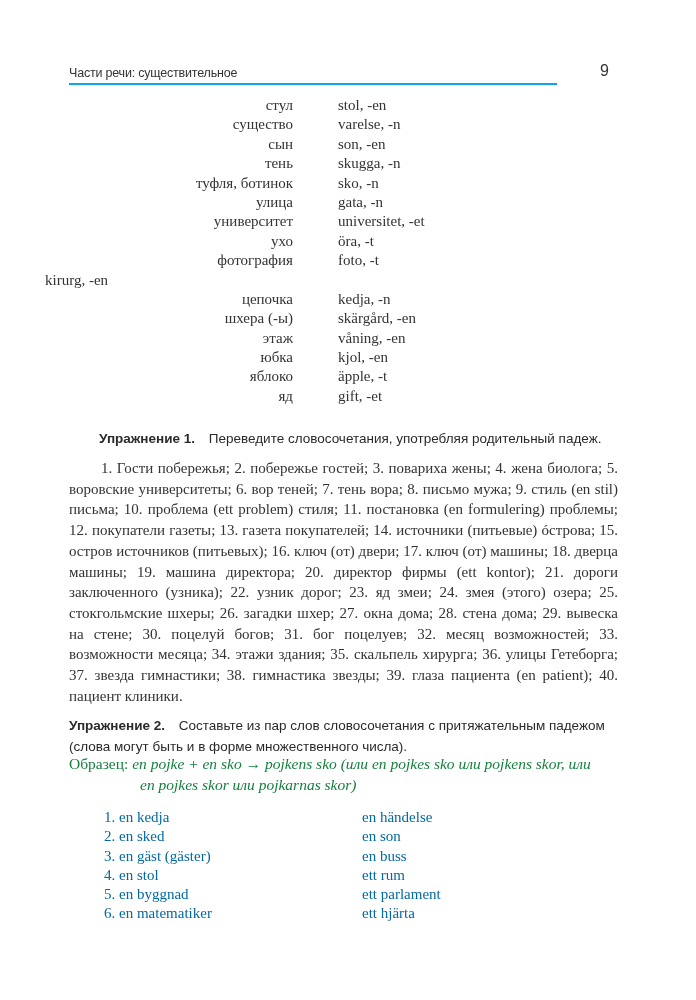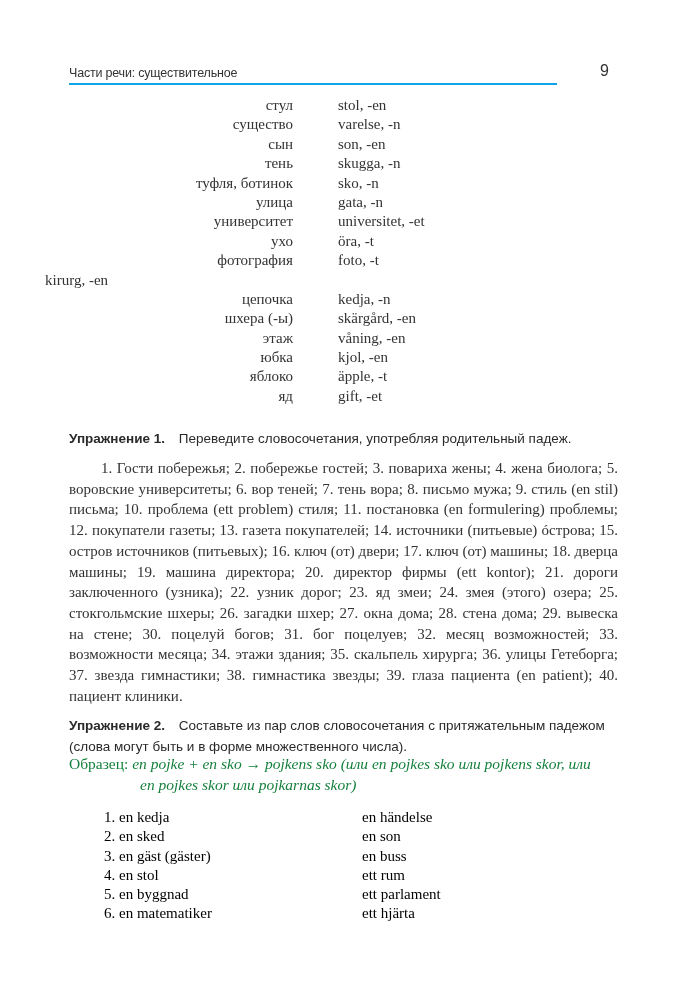--- a/index.html
+++ b/index.html
@@ -24,36 +24,36 @@
     .vocab-row { display: flex; height: 19.4px; line-height: 19.4px; font-size: 15px; }
     .vocab-ru { width: 293px; text-align: right; color: #333; }
     .vocab-sv { margin-left: 45px; color: #333; }
 
     .ex-head {
       position: absolute; left: 69px; width: 560px;
       font-family: "Liberation Sans", "DejaVu Sans", sans-serif;
       font-size: 13.5px; line-height: 21px; color: #2a2a2a;
     }
     .ex-head b { font-weight: bold; margin-right: 10px; }
-    .ex1-head { top: 428px; }
+    .ex1-head { top: 428px; margin-left: 30px; }
     .ex1-body {
       position: absolute; left: 69px; top: 458px; width: 549px;
       font-size: 15px; line-height: 20.7px; text-align: justify; color: #333;
       text-indent: 32px;
     }
     .ex2-head { top: 715px; width: 556px; }
     .sample {
       position: absolute; left: 69px; top: 754px; width: 560px;
       font-size: 15.5px; line-height: 20.5px; color: #15803d;
     }
     .sample .label { }
     .sample i { }
     .sample .cont { display: block; padding-left: 71px; }
     .pairs { position: absolute; left: 104px; top: 808px; }
-    .pair-row { display: flex; height: 19.3px; line-height: 19.3px; font-size: 15px; color: #000000; }
+    .pair-row { display: flex; height: 19.3px; line-height: 19.3px; font-size: 15px; color: #0369a1; }
     .pair-left { width: 258px; }
   </style>
 </head>
 <body>
 
 <div class="running-head">Части речи: существительное</div>
 <div class="page-number">9</div>
 
 <div class="vocab">
   <div class="vocab-row">

